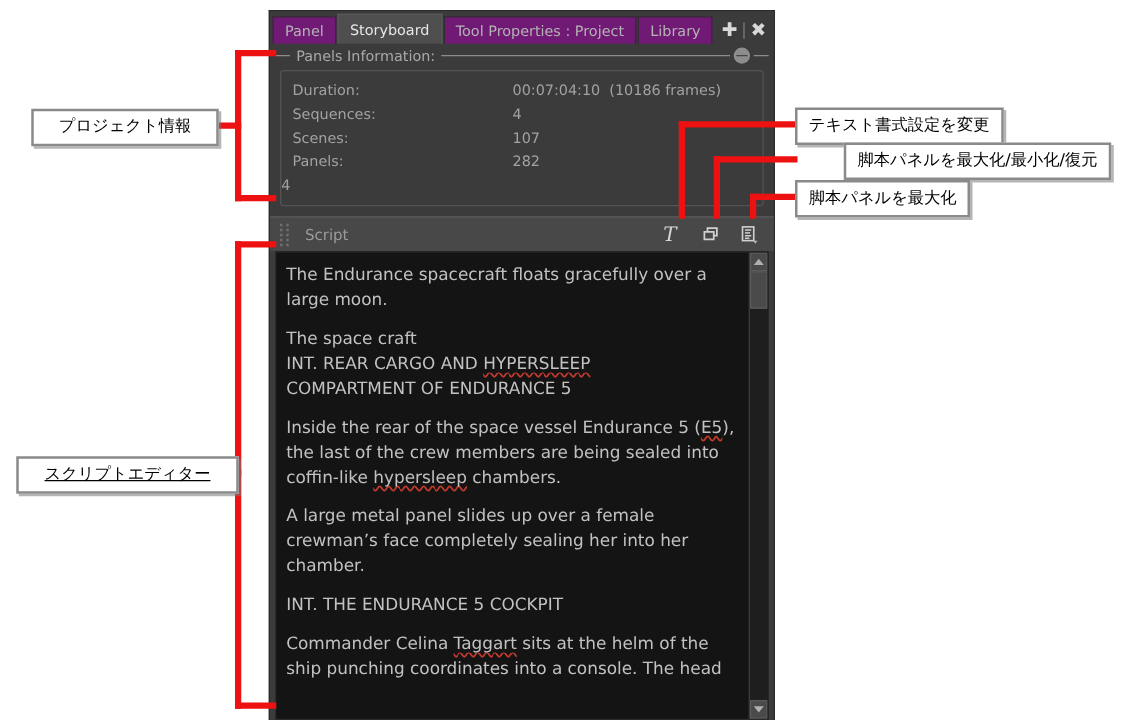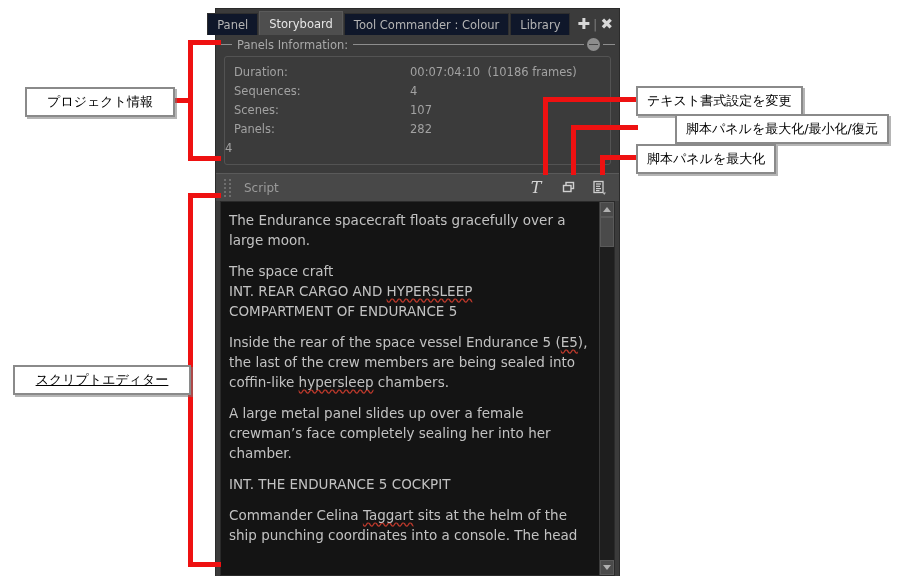--- a/index.html
+++ b/index.html
@@ -37,21 +37,21 @@
     padding-right: 2px;
     position: relative;
     flex: 0 0 auto;
   }
   .tab {
     height: 22px;
     line-height: 22px;
     padding: 0 9px;
     font-size: 11.5px;
     color: #b4b4b4;
-    background: #0f172a;
+    background: #701a75;
     border: 1px solid #2e2e2e;
     border-bottom: none;
     margin-right: 1px;
     white-space: nowrap;
   }
   .tab.active {
     background: #4e4e4e;
     color: #e6e6e6;
     height: 24px;
     line-height: 24px;
@@ -261,21 +261,21 @@
   .red { position: absolute; background: #ee1111; }
 </style>
 </head>
 <body>
 
 <div class="app-panel">
 
   <div class="tab-bar">
     <div class="tab">Panel</div>
     <div class="tab active">Storyboard</div>
-    <div class="tab">Tool Commander : Colour</div>
+    <div class="tab">Tool Properties : Project</div>
     <div class="tab">Library</div>
     <div class="tab-icons">
       <span class="ic">✚</span>
       <span class="sep">|</span>
       <span class="ic">✖</span>
     </div>
   </div>
 
   <div class="section-bar">
     <div class="sb-line"></div>

